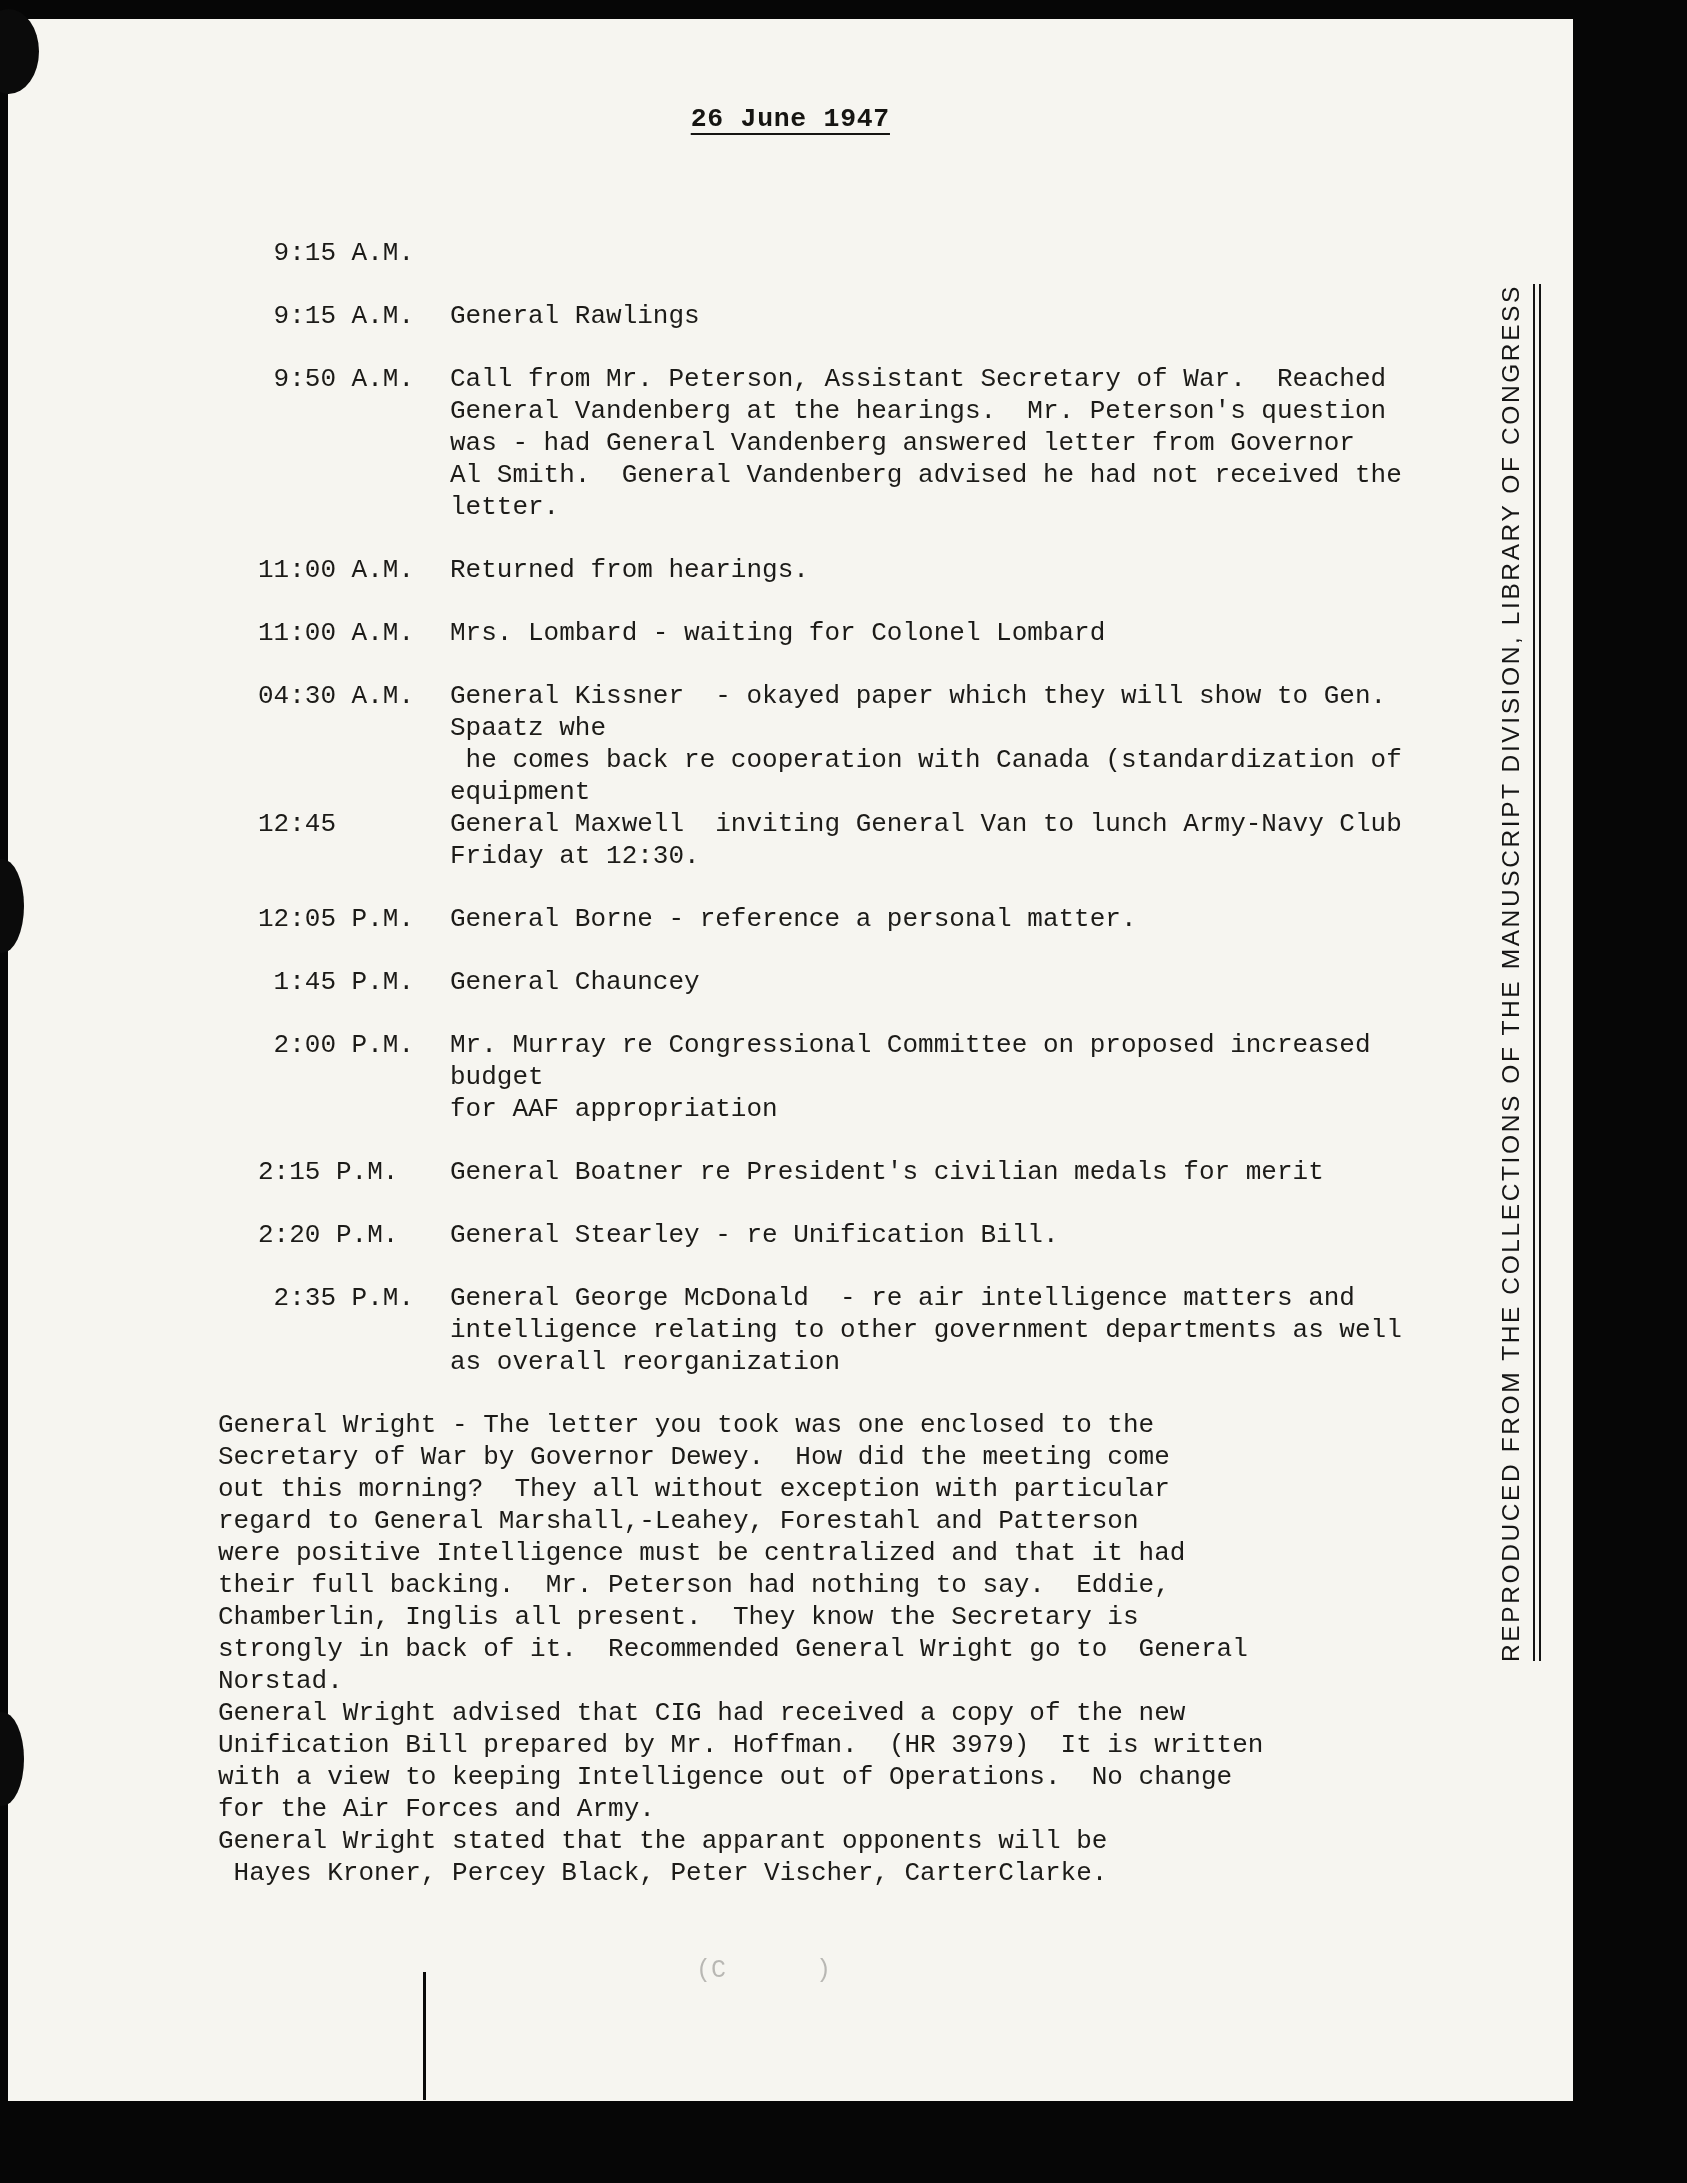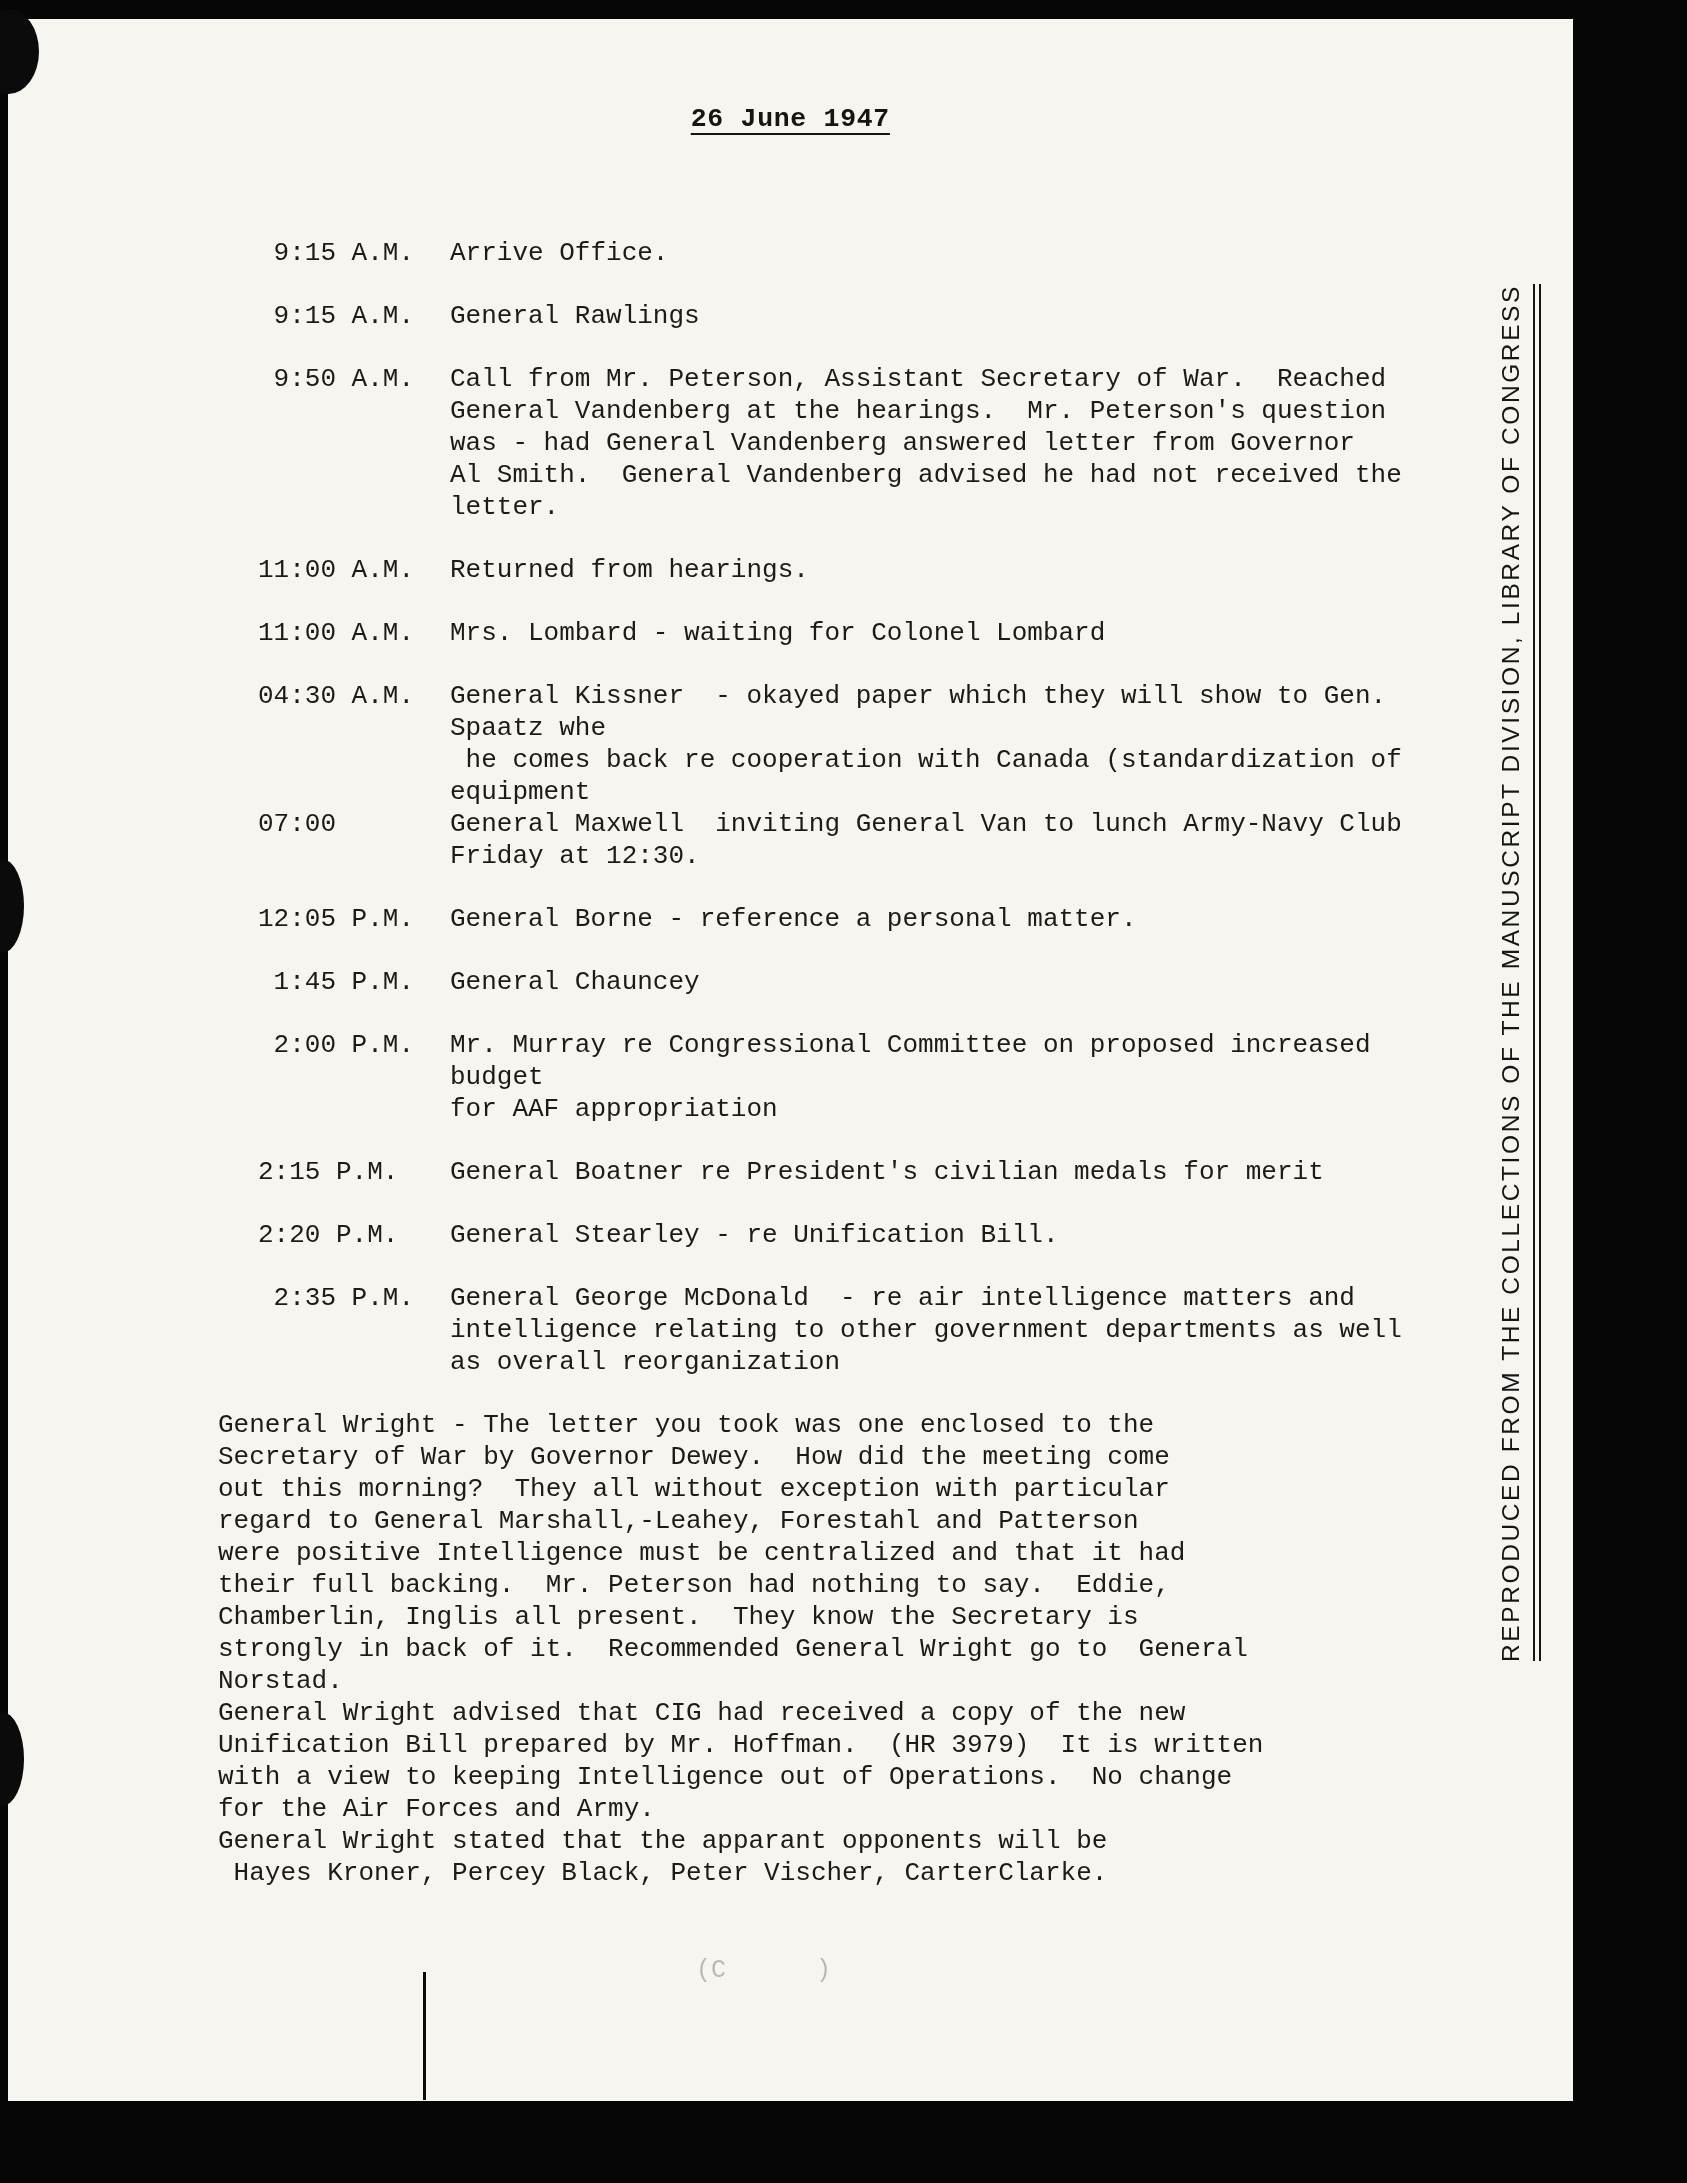--- a/index.html
+++ b/index.html
@@ -88,21 +88,20 @@
   <div class="hole hole-middle"></div>
   <div class="hole hole-bottom"></div>
 
   <div class="paper">
 
     <div class="title">26 June 1947</div>
 
     <div class="entries">
   <div class="entry">
     <div class="time"> 9:15 A.M.</div>
-    <div class="text">Arrive Office.</div>
   </div>
 
   <div class="entry">
     <div class="time"> 9:15 A.M.</div>
     <div class="text">General Rawlings</div>
   </div>
 
 
   <div class="entry">
     <div class="time"> 9:50 A.M.</div>
@@ -123,21 +122,21 @@
     <div class="text">Mrs. Lombard - waiting for Colonel Lombard</div>
   </div>
 
   <div class="entry">
     <div class="time">04:30 A.M.</div>
     <div class="text">General Kissner  - okayed paper which they will show to Gen. Spaatz whe
  he comes back re cooperation with Canada (standardization of equipment</div>
   </div>
 
   <div class="entry tight">
-    <div class="time">07:00</div>
+    <div class="time">12:45</div>
     <div class="text">General Maxwell  inviting General Van to lunch Army-Navy Club
 Friday at 12:30.</div>
   </div>
 
   <div class="entry">
     <div class="time">12:05 P.M.</div>
     <div class="text">General Borne - reference a personal matter.</div>
   </div>
 
   <div class="entry">

